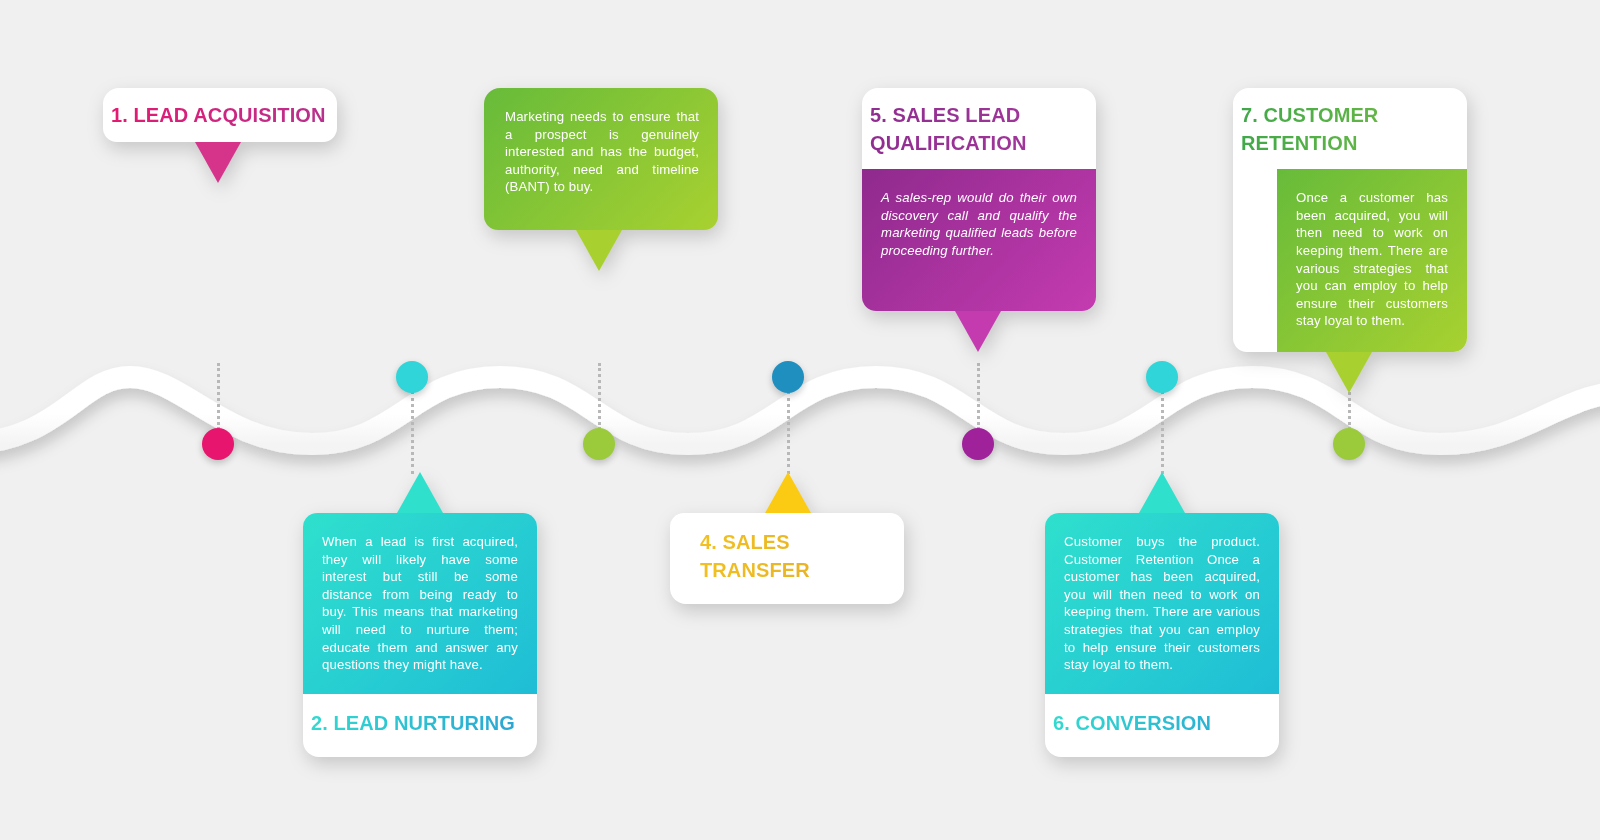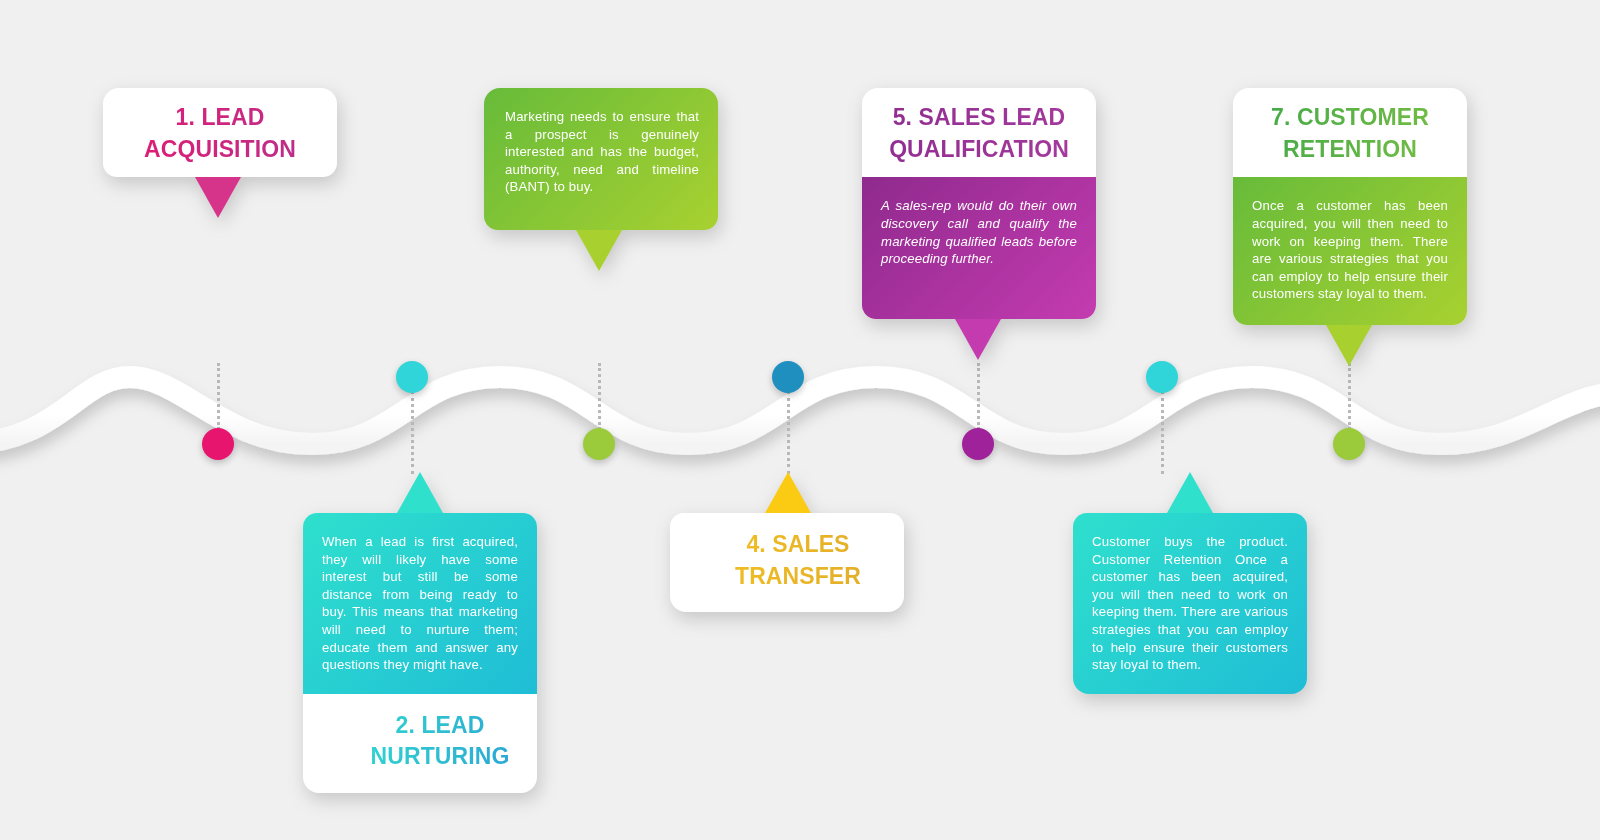--- a/index.html
+++ b/index.html
@@ -38,22 +38,21 @@
     z-index:5;
     filter:drop-shadow(3px 7px 9px rgba(0,0,0,.17));
   }
   .card-shell{
     position:relative;
     background:#ffffff;
     border-radius:16px;
     overflow:hidden;
   }
   .card-title{
-    text-align:center;
-    font-size:23px;
+    font-size:20px;
     font-weight:bold;
     letter-spacing:.1px;
     line-height:1.38;
     padding:14px 8px 12px;
     -webkit-background-clip:text;
     background-clip:text;
     color:transparent;
   }
   .card-body{
     padding:20px 19px 22px;
@@ -141,21 +140,21 @@
         <div class="card-shell">
           <div class="card-title" style="background-image: linear-gradient(100deg, rgb(232, 23, 111), rgb(180, 51, 143));">1. LEAD ACQUISITION</div>
         </div>
         <div class="pointer" style="border-top: 41px solid rgb(214, 51, 139); left: 115px; margin-left: -23px;"></div>
       </div>
       <div class="card bottom" style="left: 303px;">
         <div class="card-shell">
           <div class="card-body" style="background-image: linear-gradient(135deg, rgb(47, 224, 205), rgb(31, 189, 214));">
             <p class="card-text" style="margin: 0px;">When a lead is first acquired, they will likely have some interest but still be some distance from being ready to buy. This means that marketing will need to nurture them; educate them and answer any questions they might have.</p>
           </div>
-          <div class="card-title" style="background-image: linear-gradient(100deg, rgb(50, 221, 207), rgb(42, 159, 212)); margin-left: 40px;">2. LEAD NURTURING</div>
+          <div class="card-title" style="background-image: linear-gradient(100deg, rgb(50, 221, 207), rgb(42, 159, 212));">2. LEAD NURTURING</div>
         </div>
         <div class="pointer" style="border-bottom: 41px solid rgb(47, 224, 205); left: 117px; margin-left: -23px;"></div>
       </div>
       <div class="card top" style="left: 484px;">
         <div class="card-shell">
           <div class="card-body" style="background-image: linear-gradient(135deg, rgb(103, 187, 58), rgb(168, 209, 48)); padding-left: 21px;">
             <p class="card-text" style="margin: 0px;">Marketing needs to ensure that a prospect is genuinely interested and has the budget, authority, need and timeline (BANT) to buy.</p>
           </div>
         </div>
         <div class="pointer" style="border-top: 41px solid rgb(168, 209, 48); left: 115px; margin-left: -23px;"></div>
@@ -168,32 +167,33 @@
       </div>
       <div class="card top" style="left: 862px;">
         <div class="card-shell">
           <div class="card-title" style="background-image: linear-gradient(100deg, rgb(142, 44, 143), rgb(168, 58, 158));">5. SALES LEAD QUALIFICATION</div>
           <div class="card-body" style="background-image: linear-gradient(135deg, rgb(143, 42, 142), rgb(196, 59, 176));">
             <p class="card-text" style="margin: 0px; font-style: italic;">A sales-rep would do their own discovery call and qualify the marketing qualified leads before proceeding further.</p>
           </div>
         </div>
         <div class="pointer" style="border-top: 41px solid rgb(196, 59, 176); left: 116px; margin-left: -23px;"></div>
       </div>
-      <div class="card bottom" style="left: 1073px;">
+      <div class="card bottom" style="left: 1045px;">
         <div class="card-shell">
           <div class="card-body" style="background-image: linear-gradient(135deg, rgb(47, 224, 205), rgb(31, 189, 214));">
             <p class="card-text" style="margin: 0px;">Customer buys the product. Customer Retention Once a customer has been acquired, you will then need to work on keeping them. There are various strategies that you can employ to help ensure their customers stay loyal to them.</p>
           </div>
+          <div class="card-title" style="background-image: linear-gradient(100deg, rgb(50, 221, 207), rgb(42, 159, 212));">6. CONVERSION</div>
         </div>
         <div class="pointer" style="border-bottom: 41px solid rgb(47, 224, 205); left: 117px; margin-left: -23px;"></div>
       </div>
       <div class="card top" style="left: 1233px;">
         <div class="card-shell">
           <div class="card-title" style="background-image: linear-gradient(100deg, rgb(61, 166, 74), rgb(124, 193, 66));">7. CUSTOMER RETENTION</div>
-          <div class="card-body" style="background-image: linear-gradient(135deg, rgb(103, 187, 58), rgb(168, 209, 48));">
+          <div class="card-body" style="background-image: linear-gradient(135deg, rgb(103, 187, 58), rgb(168, 209, 48)); margin-left: 44px;">
             <p class="card-text" style="margin: 0px;">Once a customer has been acquired, you will then need to work on keeping them. There are various strategies that you can employ to help ensure their customers stay loyal to them.</p>
           </div>
         </div>
         <div class="pointer" style="border-top: 41px solid rgb(168, 209, 48); left: 116px; margin-left: -23px;"></div>
       </div>
     </div>
 
 </div>
 
 </body></html>

